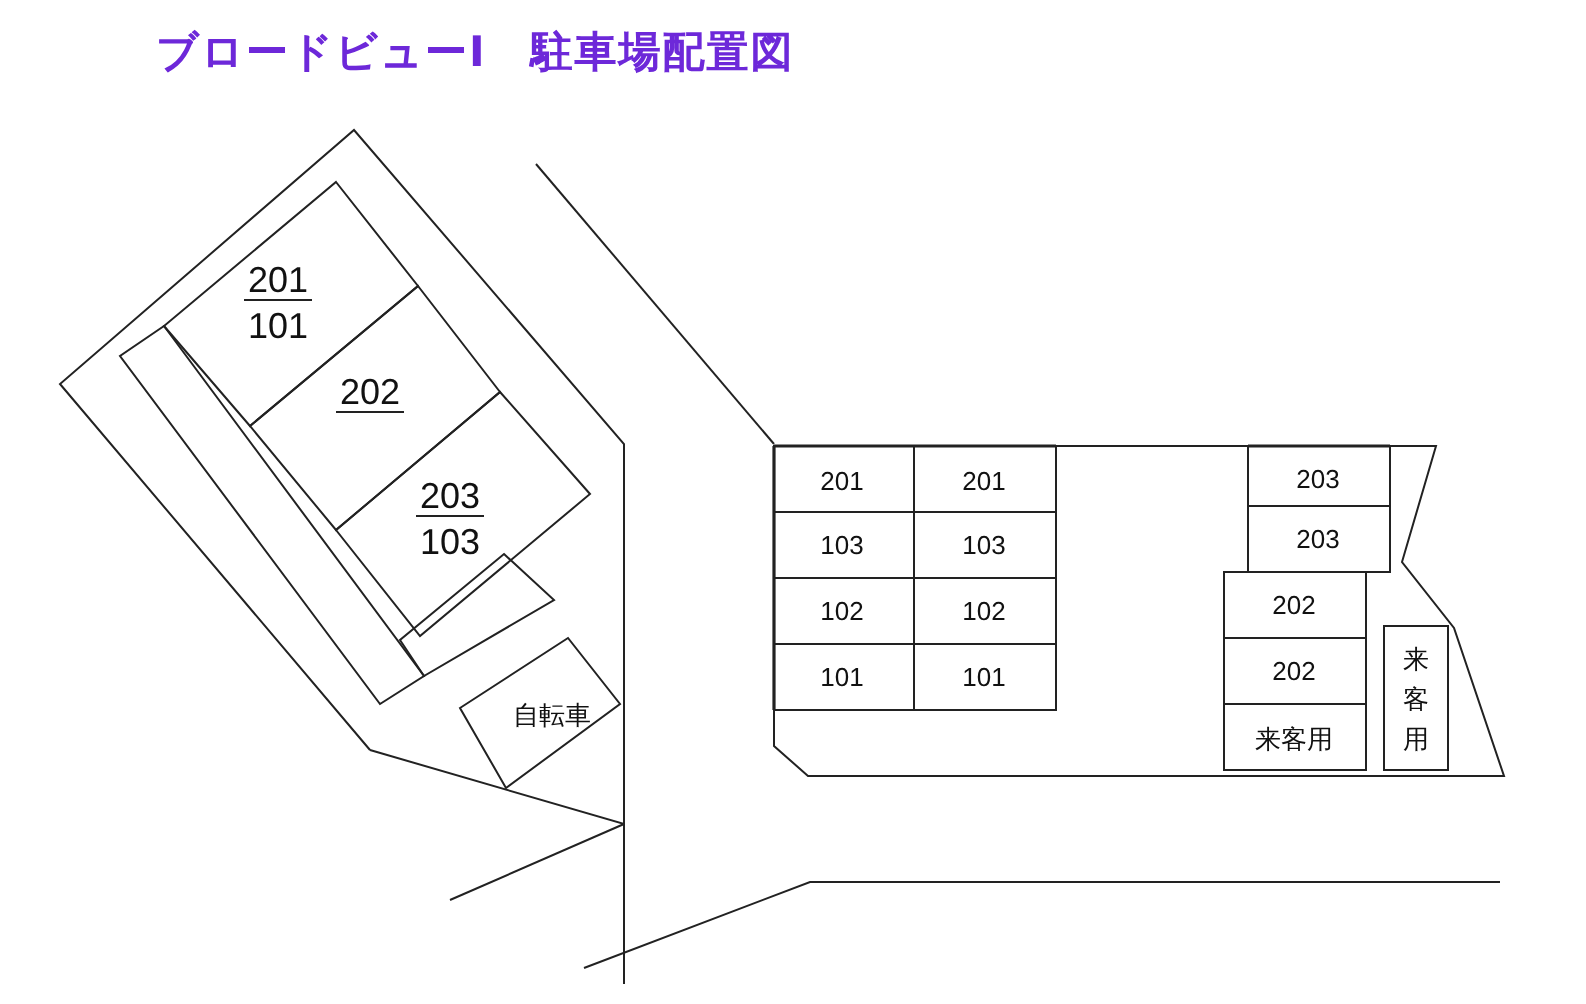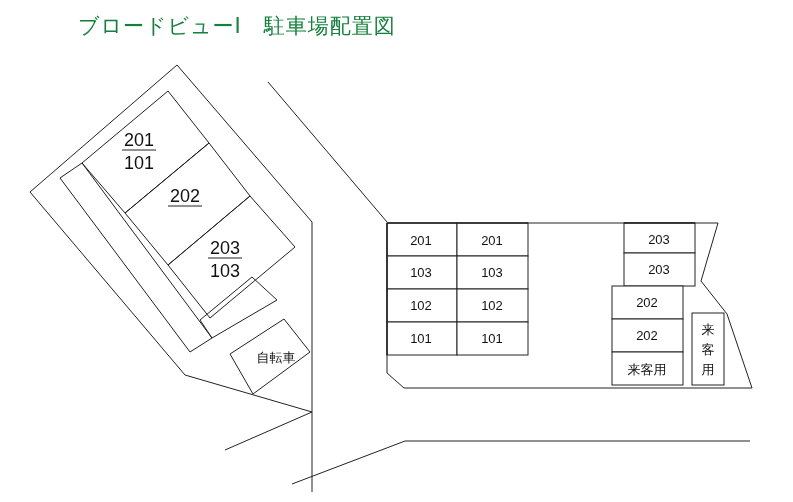--- a/index.html
+++ b/index.html
@@ -1,19 +1,19 @@
 <!DOCTYPE html>
 <html><head>
 <meta charset="utf-8">
 <style>
   html, body { margin: 0; padding: 0; background: #ffffff; }
   body { width: 793px; height: 502px; position: relative; overflow: hidden;
          font-family: "DejaVu Sans", "Liberation Sans", sans-serif; }
-  .title { position: absolute; left: 78px; top: 12px; font-size: 21px; font-weight: normal;
-           color: #15803d; letter-spacing: 1px; white-space: nowrap; }
+  .title { position: absolute; left: 78px; top: 12px; font-size: 21px; font-weight: bold;
+           color: #6d28d9; letter-spacing: 1px; white-space: nowrap; }
   svg { position: absolute; left: 0; top: 0; }
   .ln { stroke: #222; stroke-width: 1; fill: none; }
   .lnb { stroke: #222; stroke-width: 1.6; fill: none; }
   .cell { stroke: #222; stroke-width: 1; fill: #fff; }
   .lbl { font-family: "Liberation Sans", sans-serif; font-size: 13px; fill: #111; text-anchor: middle; }
   .big { font-family: "Liberation Sans", sans-serif; font-size: 18px; fill: #111; text-anchor: middle; }
   .jp { font-family: "DejaVu Sans", sans-serif; font-size: 13px; fill: #111; text-anchor: middle; }
 </style>
 </head>
 <body>

